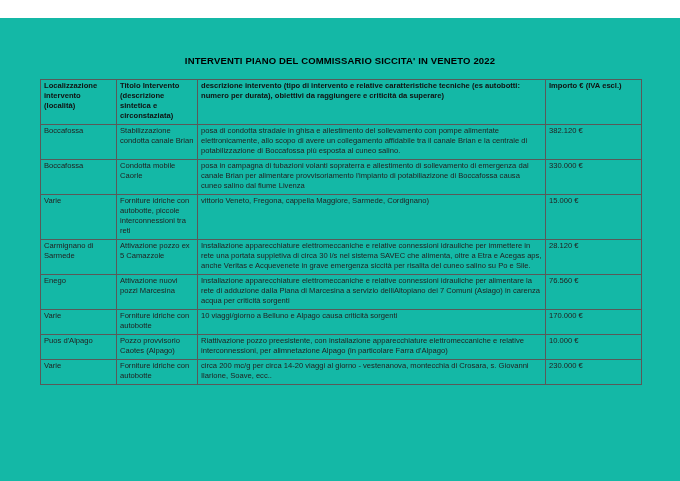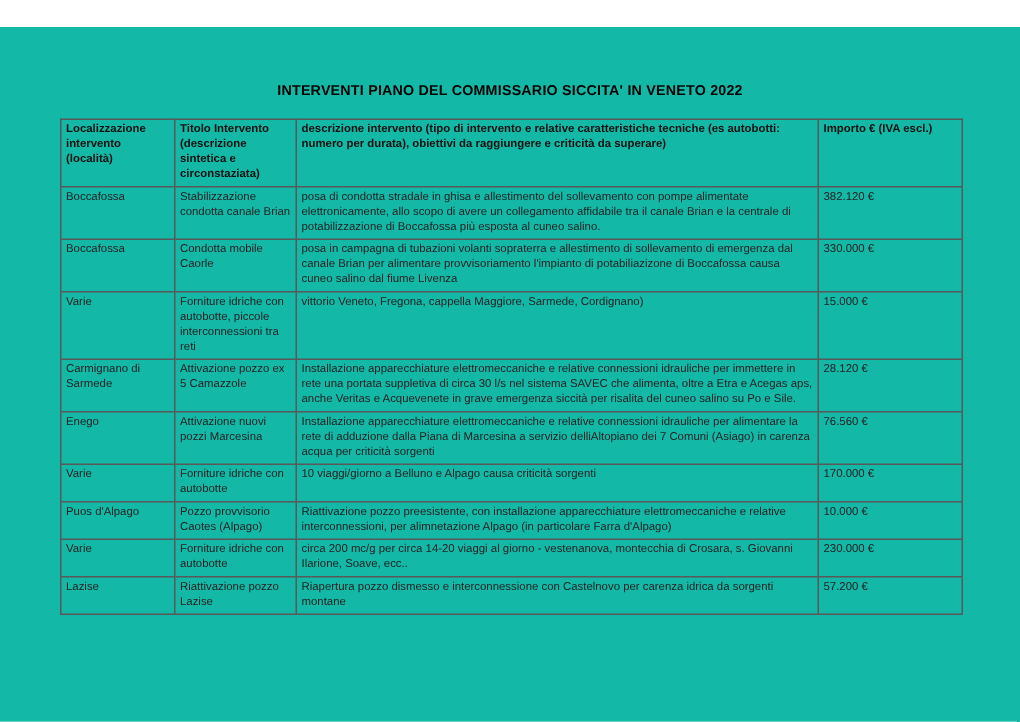--- a/index.html
+++ b/index.html
@@ -110,21 +110,15 @@
           <td>Pozzo provvisorio Caotes (Alpago)</td>
           <td>Riattivazione pozzo preesistente, con installazione apparecchiature elettromeccaniche e relative interconnessioni, per alimnetazione Alpago (in particolare Farra d'Alpago)</td>
           <td>10.000 €</td>
         </tr>
         <tr>
           <td>Varie</td>
           <td>Forniture idriche con autobotte</td>
           <td>circa 200 mc/g per circa 14-20 viaggi al giorno  - vestenanova, montecchia di Crosara, s. Giovanni Ilarione, Soave, ecc..</td>
           <td>230.000 €</td>
         </tr>
-        <tr>
-          <td>Lazise</td>
-          <td>Riattivazione pozzo Lazise</td>
-          <td>Riapertura pozzo dismesso e  interconnessione con Castelnovo per carenza idrica da sorgenti montane</td>
-          <td>57.200 €</td>
-        </tr>
       </tbody>
   </table>
 </div>
 
 </body></html>

